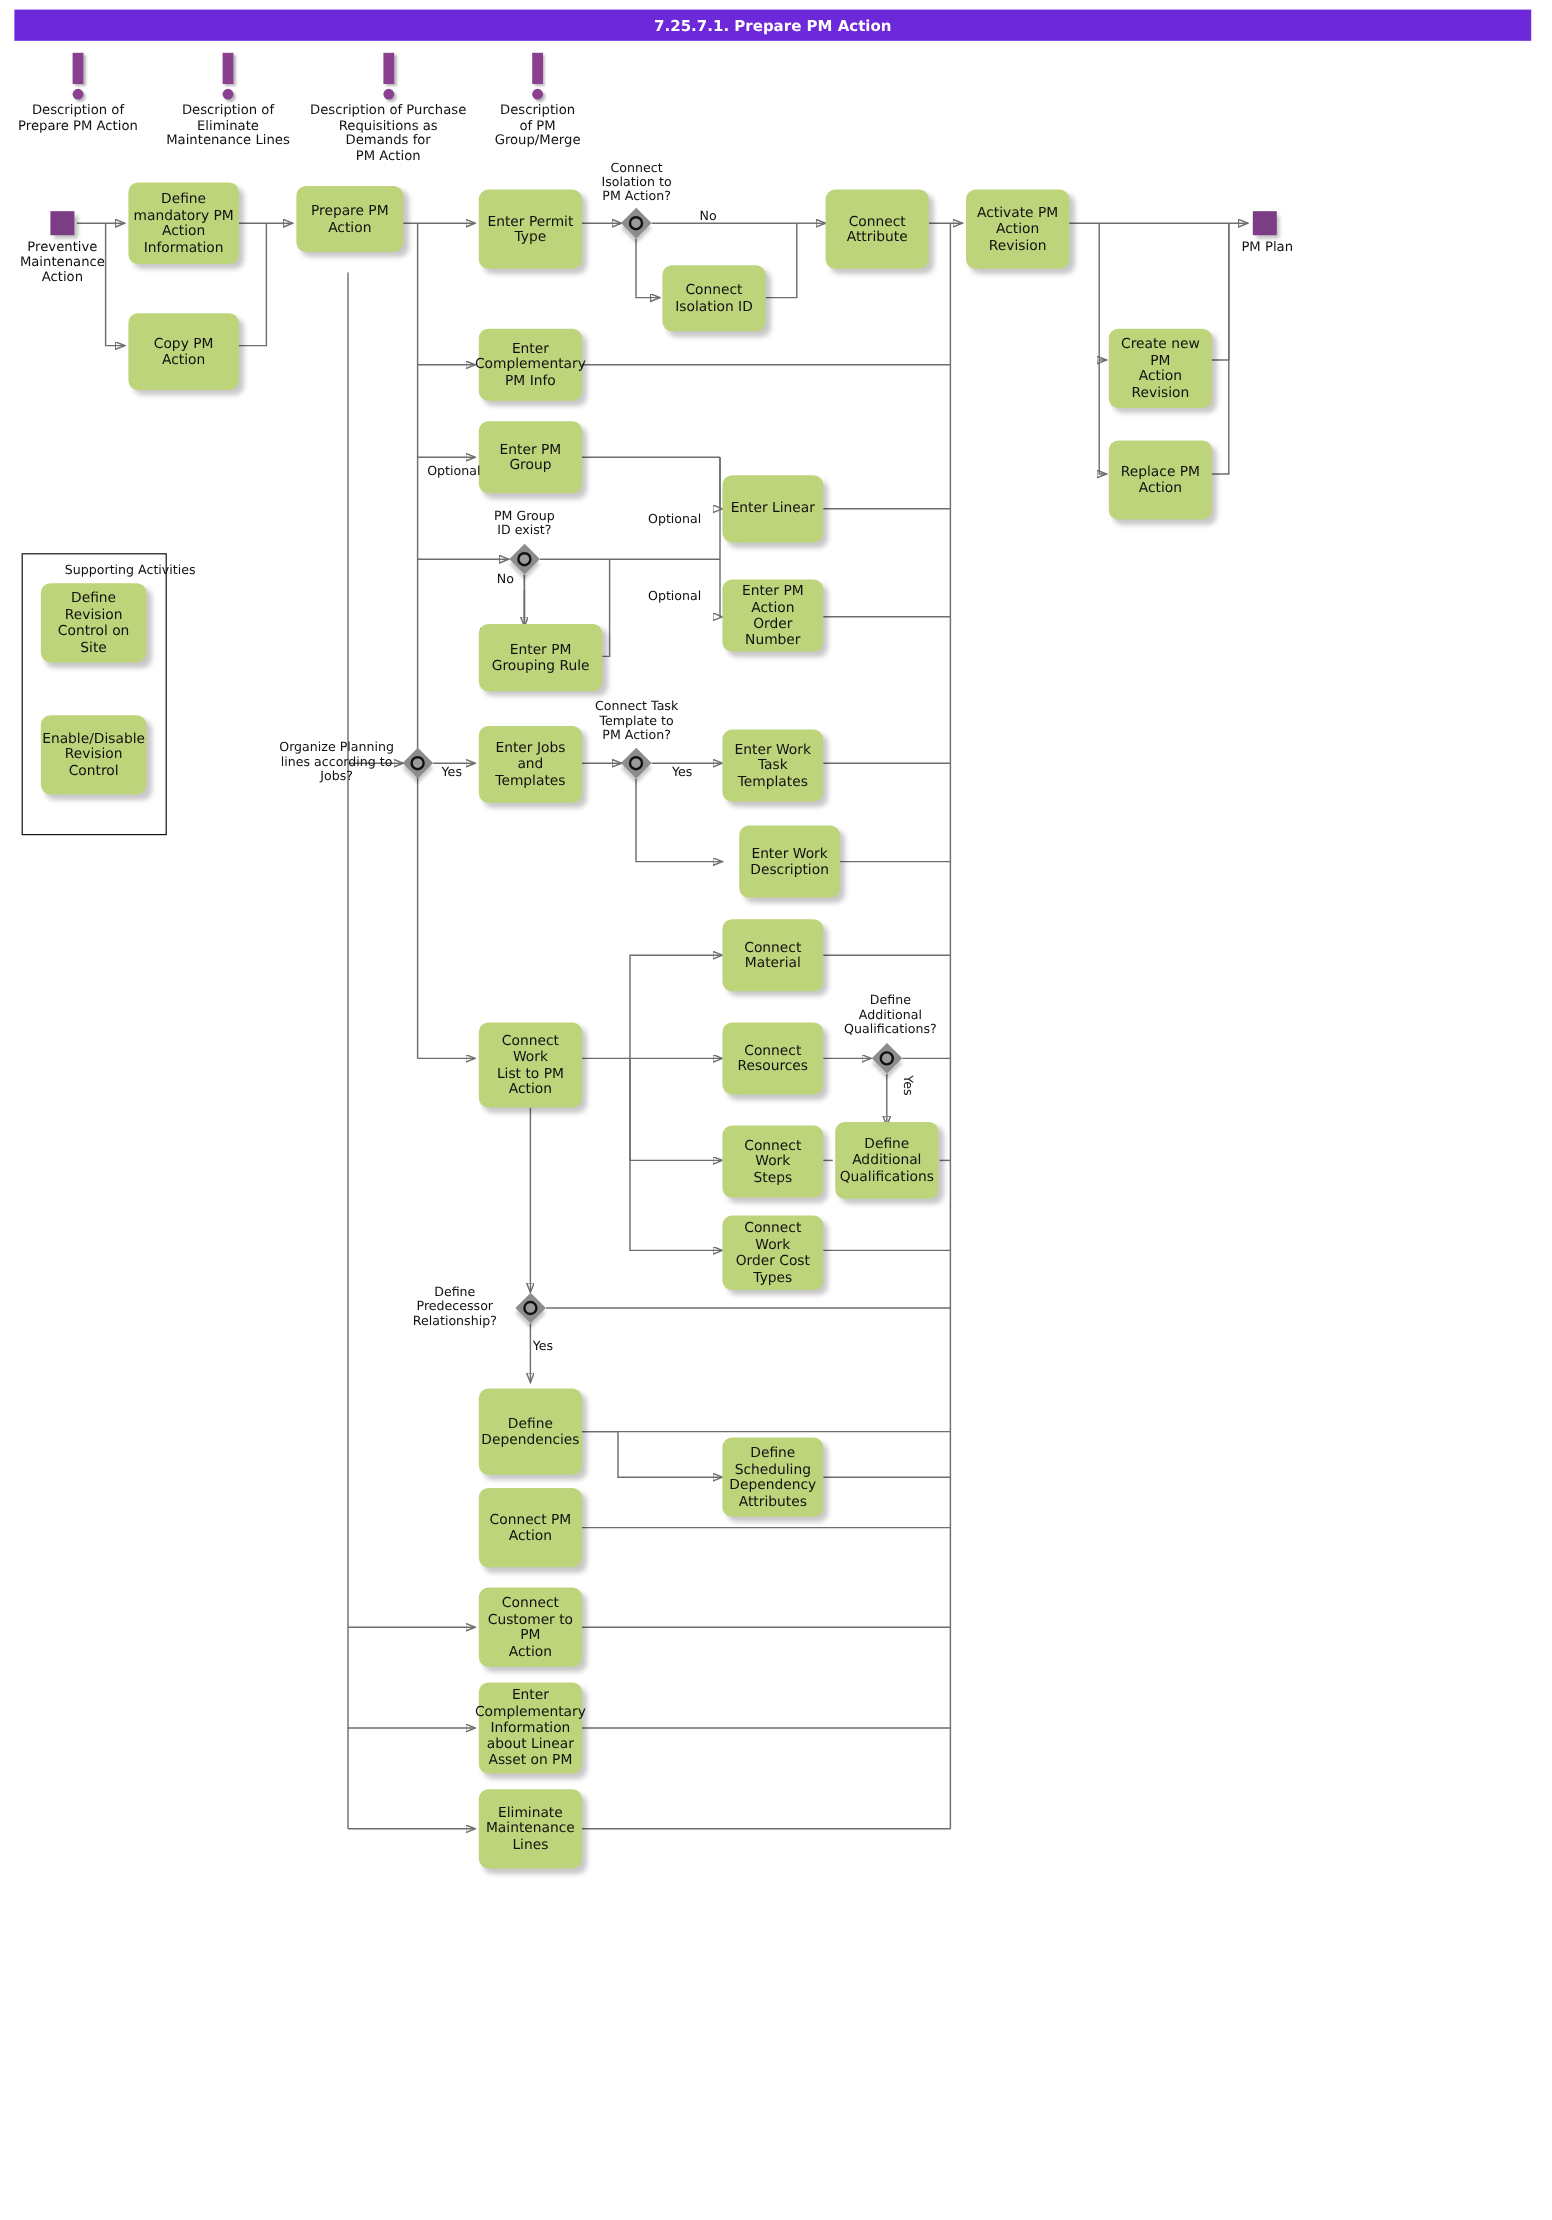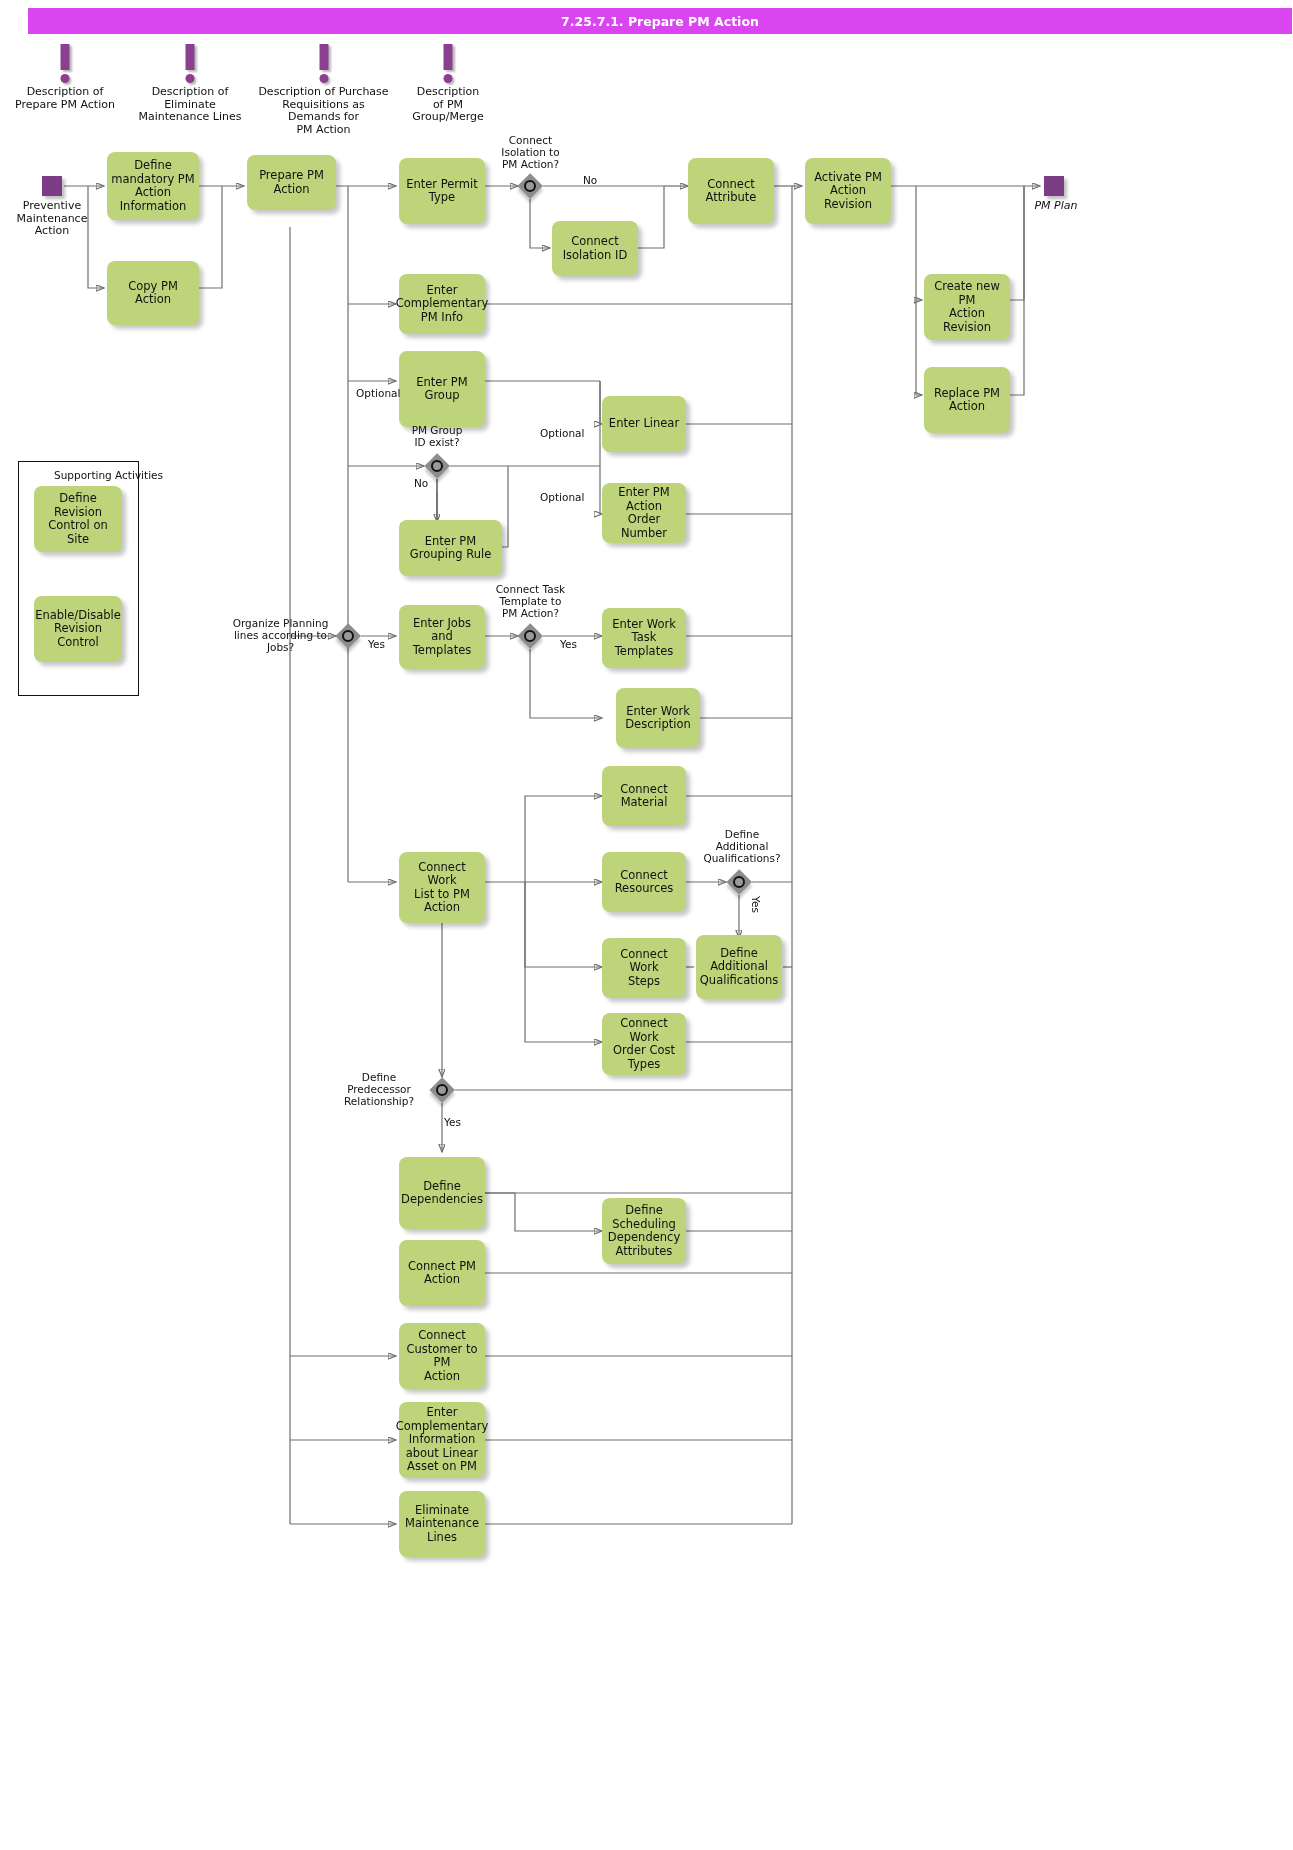--- a/index.html
+++ b/index.html
@@ -1,21 +1,21 @@
 <!DOCTYPE html>
 <html><head>
 <meta charset="utf-8">
 <style>
   html,body{margin:0;padding:0;background:#ffffff;}
   body{font-family:"DejaVu Sans","Liberation Sans",sans-serif;}
   #canvas{position:relative;width:1293px;height:1850px;background:#fff;overflow:hidden;}
 
   
-  .titlebar{position:absolute;left:28px;top:8px;width:1264px;height:26px;
-    background:#d946ef;color:#fff;font-weight:bold;font-size:12.5px;
+  .titlebar{position:absolute;left:12px;top:8px;width:1264px;height:26px;
+    background:#6d28d9;color:#fff;font-weight:bold;font-size:12.5px;
     display:flex;align-items:center;justify-content:center;
     letter-spacing:0px;}
 
   
   .annot{position:absolute;text-align:center;}
   .annot .bang{position:relative;height:42px;}
   .annot .bar{position:absolute;left:50%;transform:translateX(-50%);top:0;
      width:9px;height:26px;background:#8B3F8F;box-shadow:2px 2px 2px rgba(0,0,0,.28);}
   .annot .dot{position:absolute;left:50%;transform:translateX(-50%);top:30px;
      width:9px;height:9px;border-radius:50%;background:#8B3F8F;box-shadow:2px 2px 2px rgba(0,0,0,.28);}
@@ -208,21 +208,21 @@
     <path d="M290,1524 L396,1524" marker-end="url(#arr)"></path>
     <path d="M485,1524 L792,1524"></path>
   </svg>
 
   <div class="event" style="left:42px;top:176px;"></div>
   <div class="event-label" style="left:2px;top:200px;width:100px;">Preventive
 Maintenance
 Action</div>
 
   <div class="event" style="left:1044px;top:176px;"></div>
-  <div class="event-label" style="left:1022px;top:200px;width:68px;font-style:italic;">PM Plan</div>
+  <div class="event-label" style="left:1022px;top:200px;width:68px;">PM Plan</div>
 
   <div class="task" style="left:107px;top:152px;width:92px;height:68px;">Define
 mandatory PM
 Action
 Information</div>
   <div class="task" style="left:107px;top:261px;width:92px;height:64px;">Copy PM Action</div>
   <div class="task" style="left:247px;top:155px;width:89px;height:55px;">Prepare PM
 Action</div>
   <div class="task" style="left:399px;top:158px;width:86px;height:66px;">Enter Permit
 Type</div>
@@ -233,21 +233,21 @@
   <div class="task" style="left:805px;top:158px;width:86px;height:66px;">Activate PM
 Action Revision</div>
   <div class="task" style="left:924px;top:274px;width:86px;height:66px;">Create new PM
 Action Revision</div>
   <div class="task" style="left:924px;top:367px;width:86px;height:66px;">Replace PM
 Action</div>
 
   <div class="task" style="left:399px;top:274px;width:86px;height:60px;">Enter
 Complementary
 PM Info</div>
-  <div class="task" style="left:399px;top:351px;width:86px;height:76px;">Enter PM Group</div>
+  <div class="task" style="left:399px;top:351px;width:86px;height:60px;">Enter PM Group</div>
   <div class="task" style="left:602px;top:396px;width:84px;height:56px;">Enter Linear</div>
   <div class="task" style="left:602px;top:483px;width:84px;height:60px;">Enter PM Action
 Order Number</div>
   <div class="task" style="left:399px;top:520px;width:103px;height:56px;">Enter PM
 Grouping Rule</div>
 
   <div class="task" style="left:399px;top:605px;width:86px;height:64px;">Enter Jobs and
 Templates</div>
   <div class="task" style="left:602px;top:608px;width:84px;height:60px;">Enter Work Task
 Templates</div>

